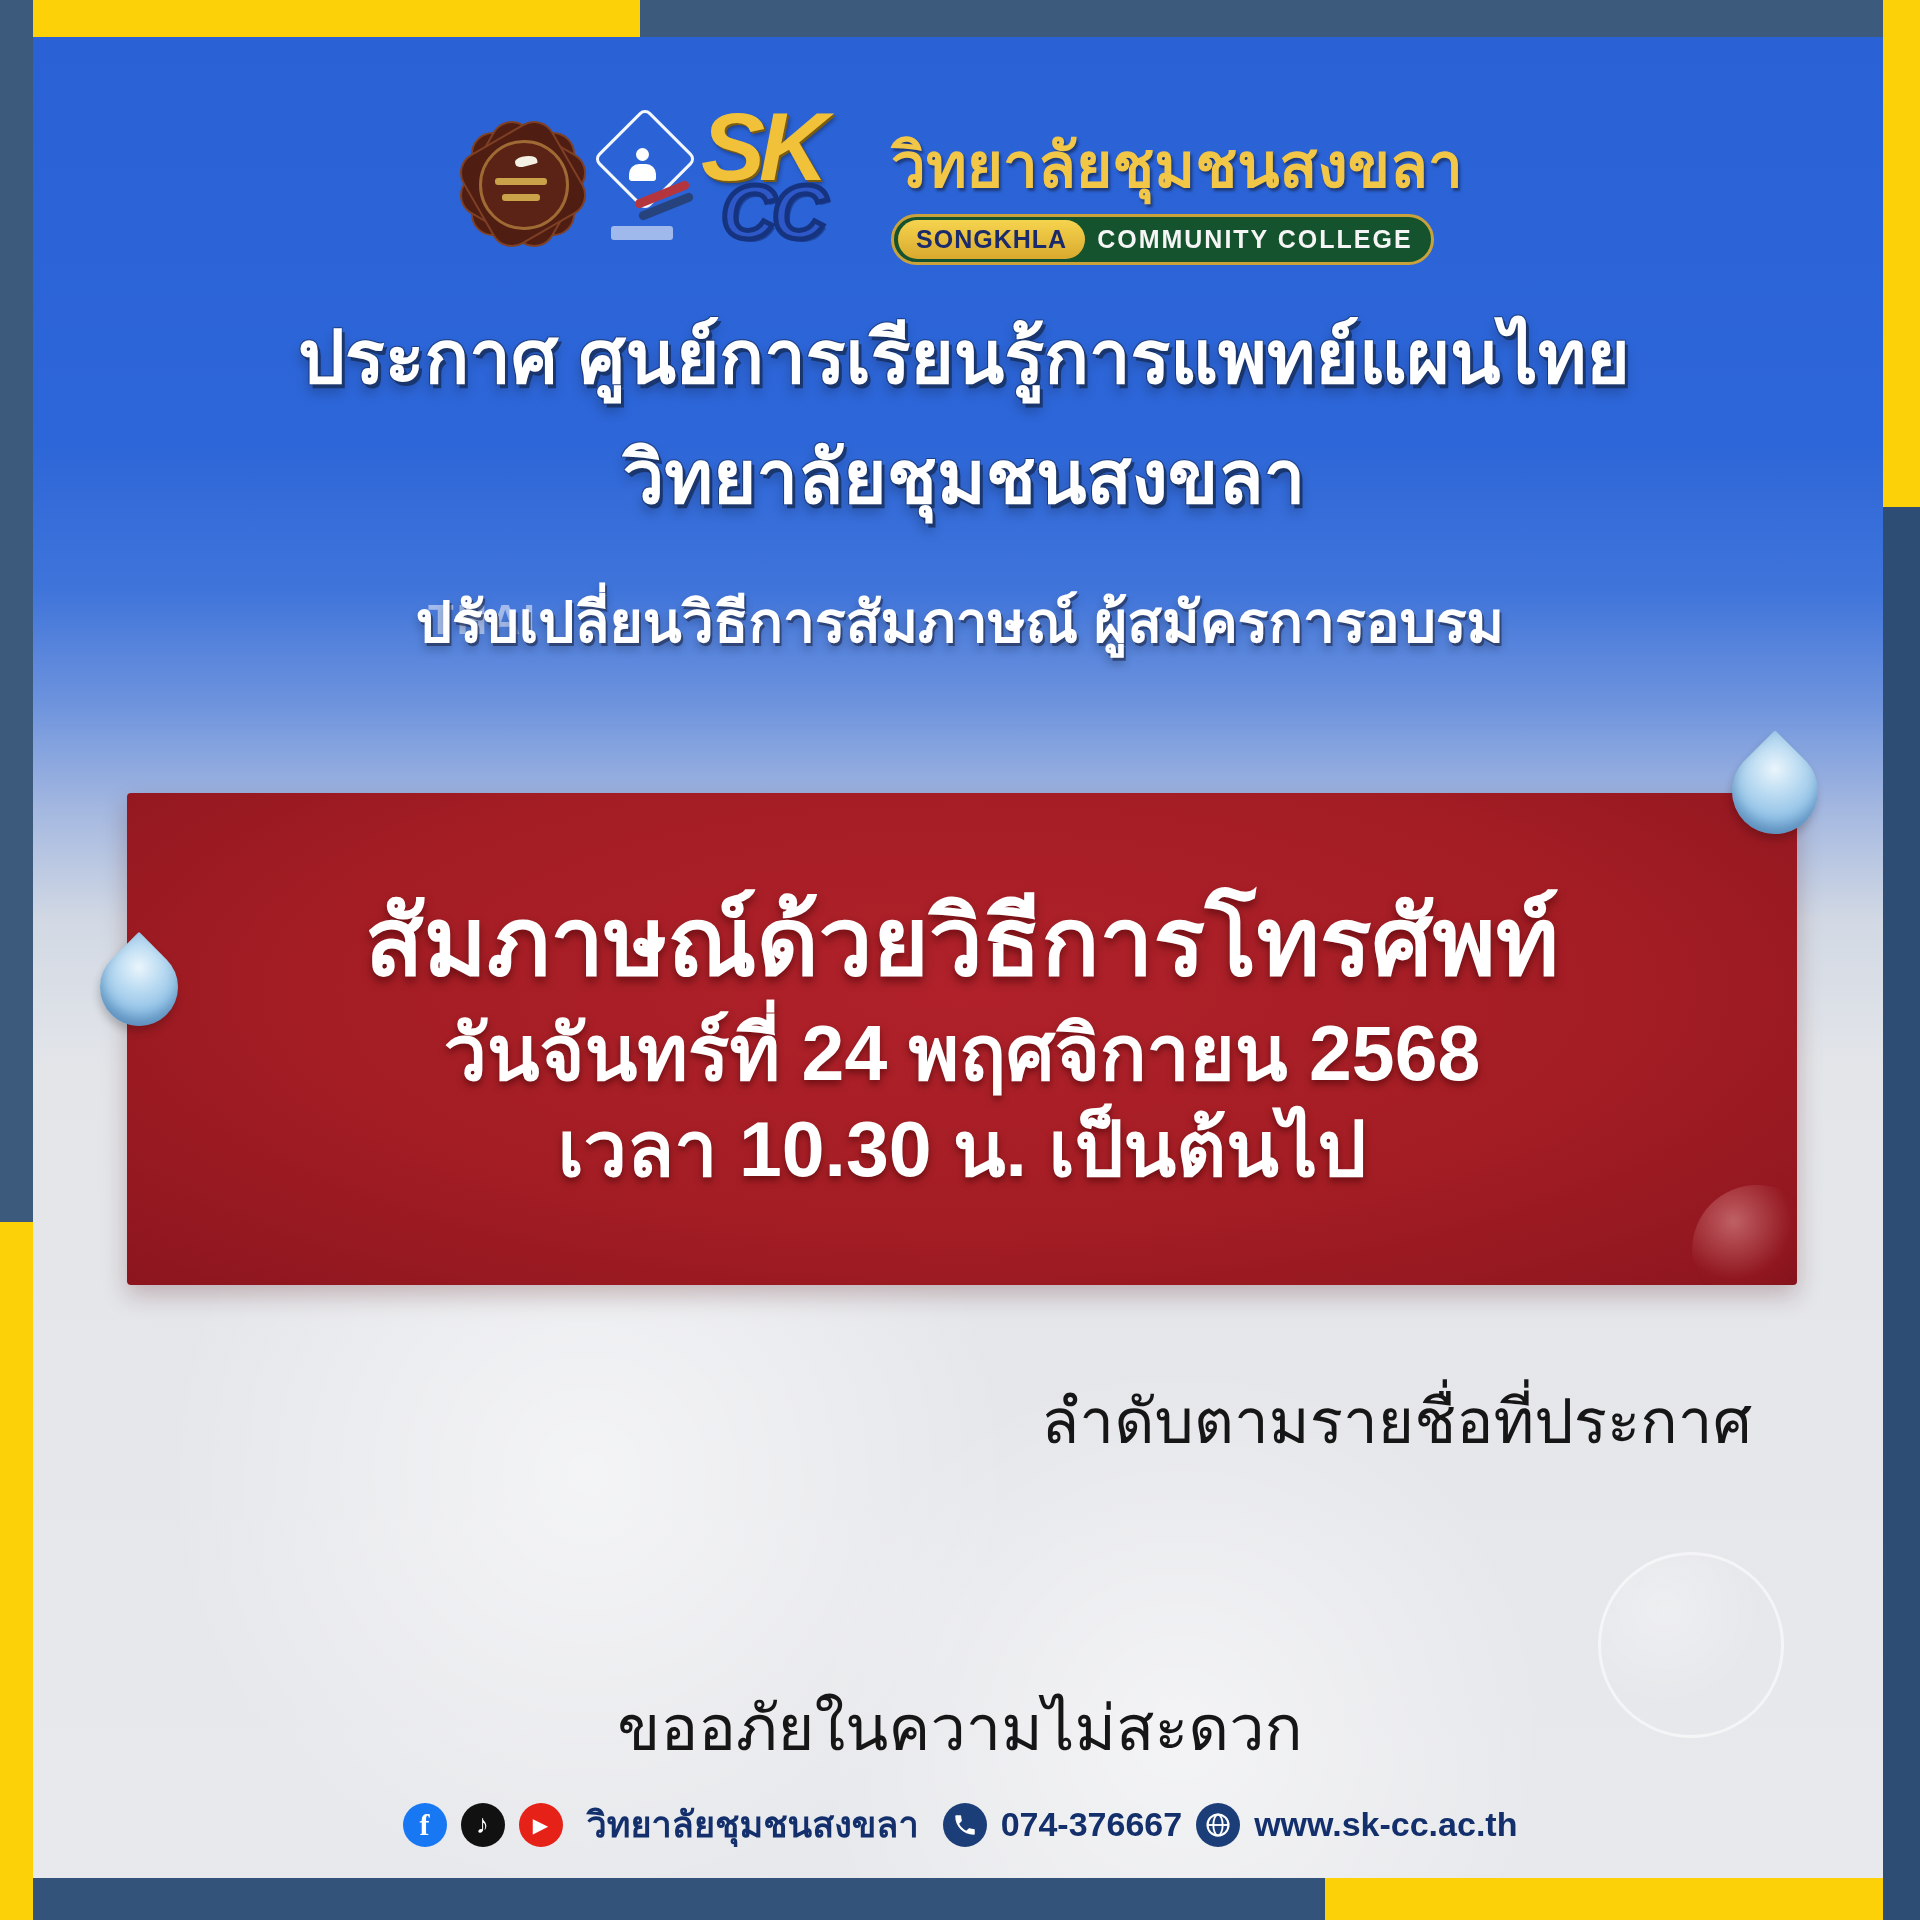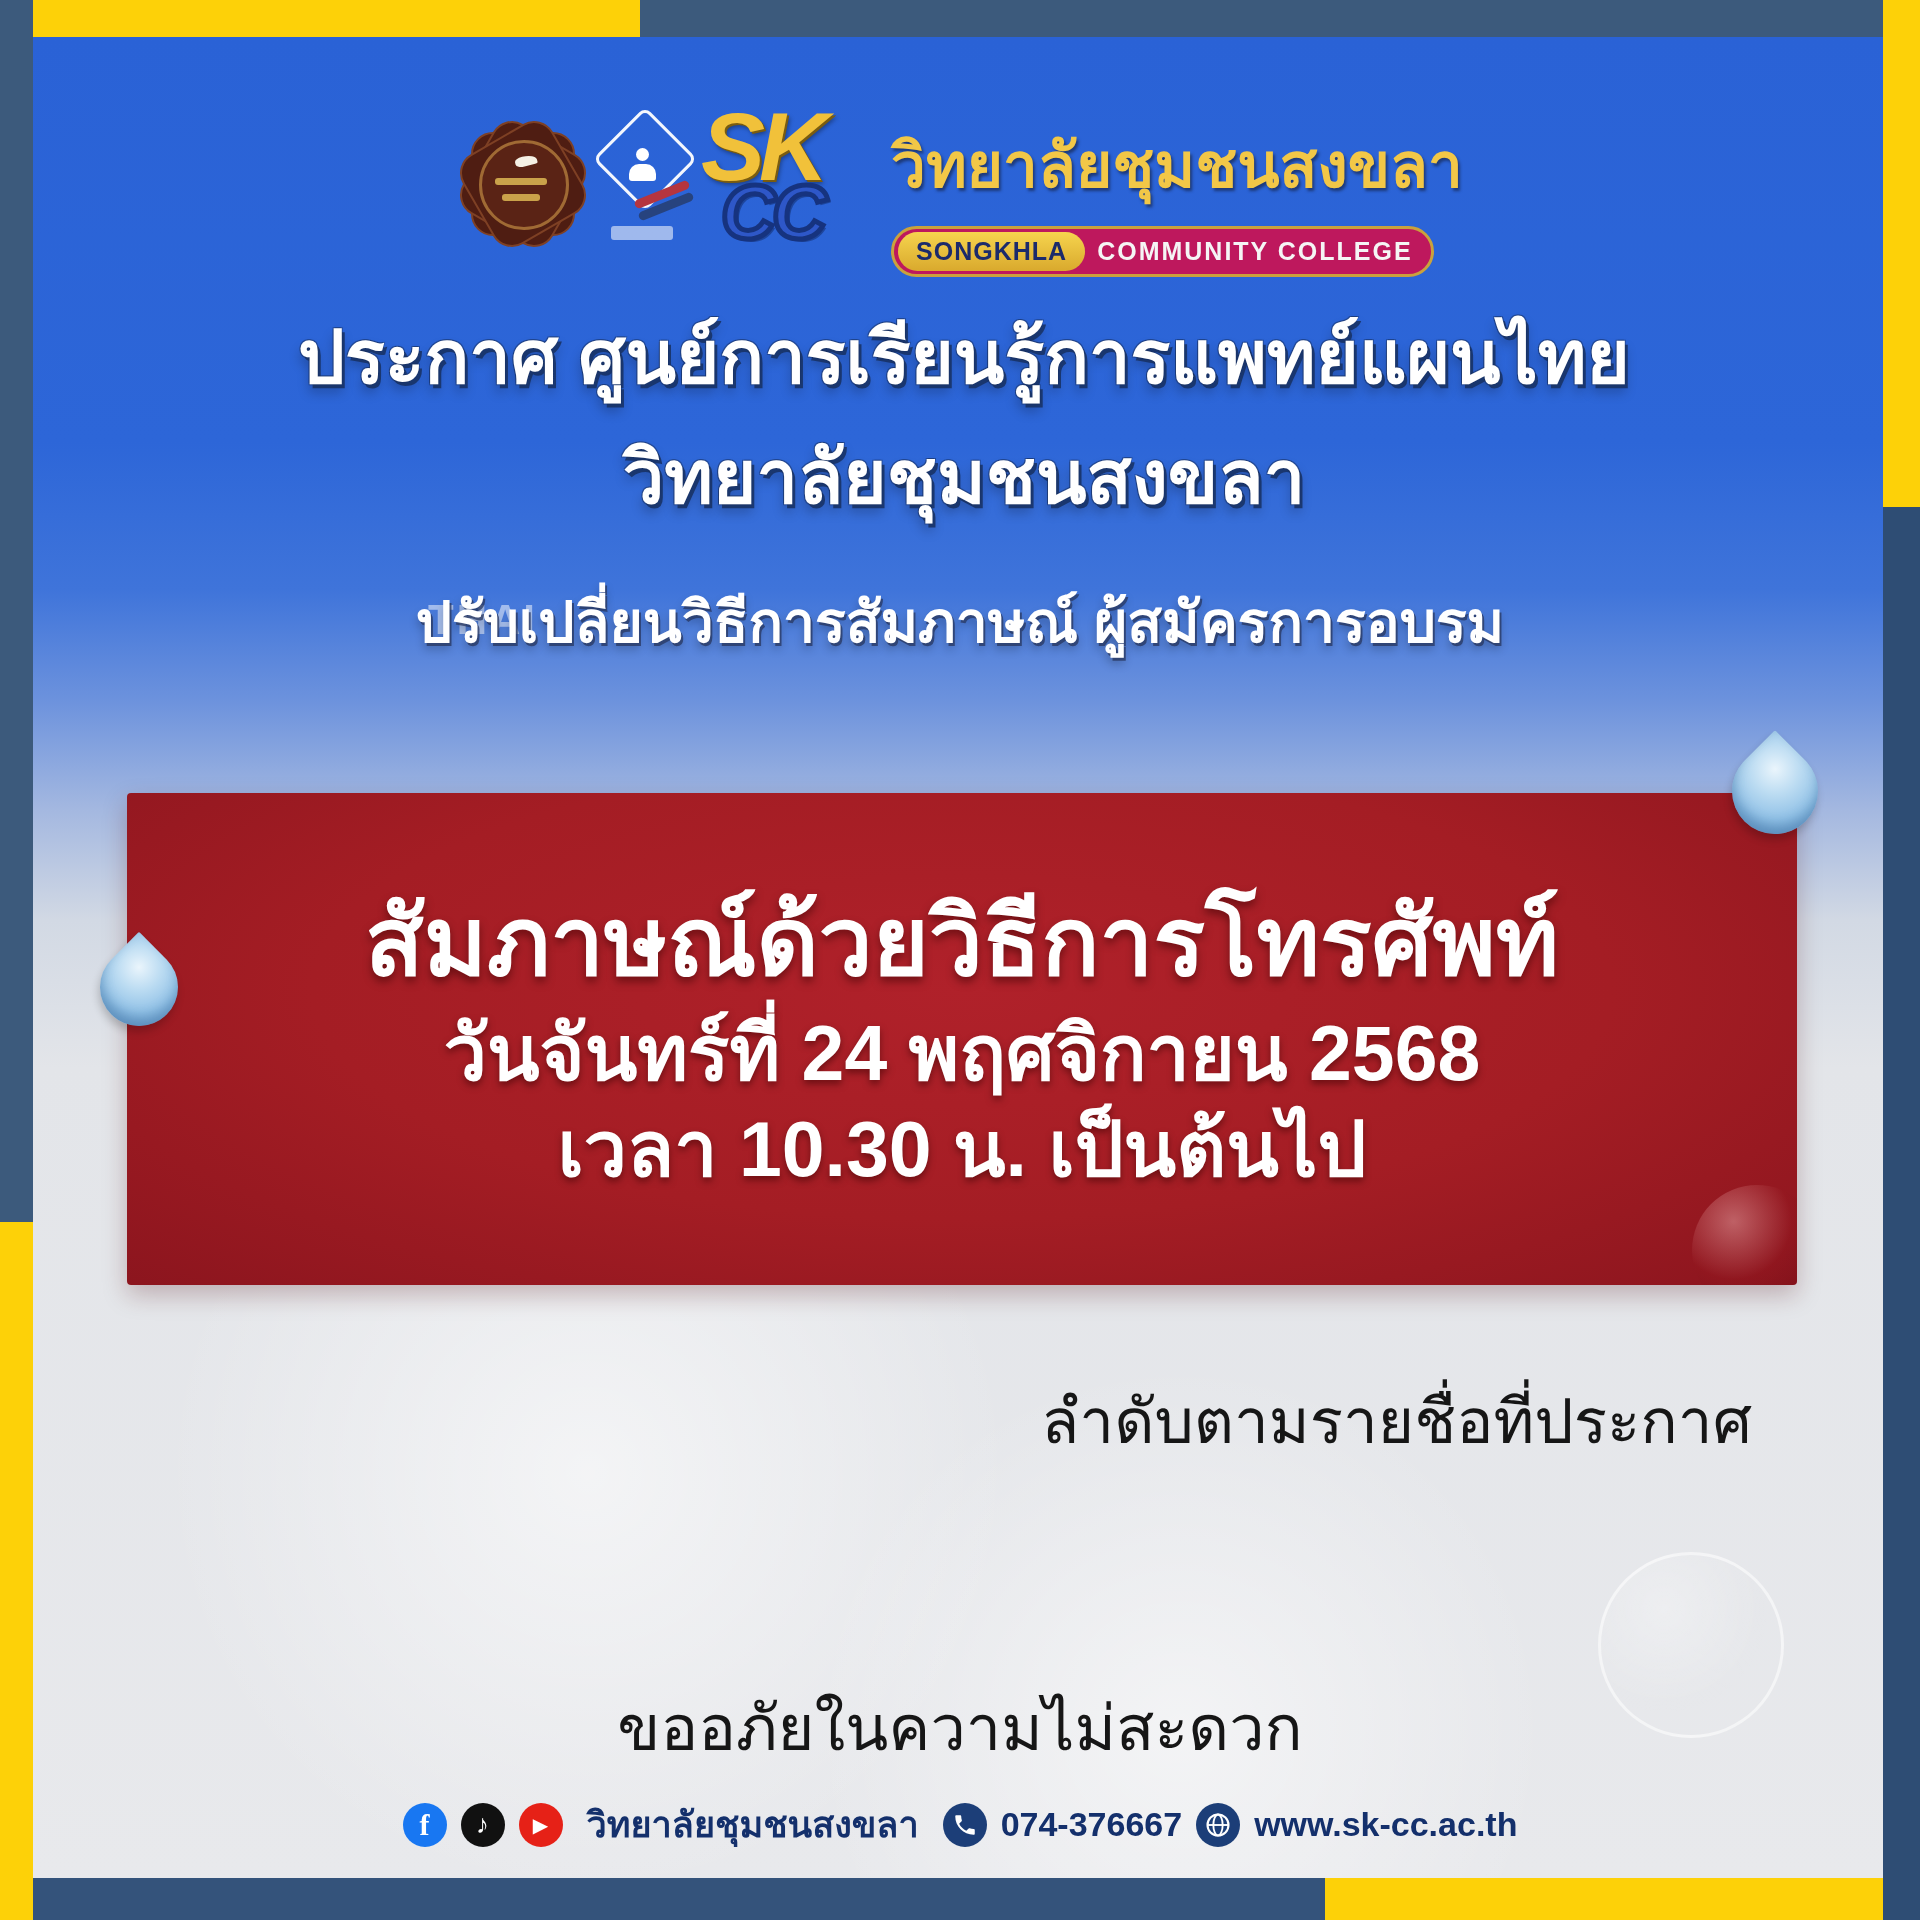--- a/index.html
+++ b/index.html
@@ -72,22 +72,22 @@
   .sk-text { font-size:96px; font-weight:900; font-style:italic; line-height:.9;
     color:#f1c13a; letter-spacing:-6px;
     text-shadow:2px 2px 0 #7a5c10, 3px 4px 4px rgba(0,0,0,.35); }
   .cc-text { font-size:76px; font-weight:900; font-style:italic; line-height:.9;
     color:#2e57c8; -webkit-text-stroke:5px #16337f; letter-spacing:-4px;
     margin:-12px 0 0 20px; text-shadow:3px 3px 0 rgba(10,25,70,.4); }
 
   .college-block { display:flex; flex-direction:column; align-items:flex-start; padding-top:12px; }
   .college-name { font-size:62px; font-weight:800; color:#f2c747;
     text-shadow:2px 3px 3px rgba(20,30,60,.6); }
-  .college-badge { margin-top:12px; display:inline-flex; align-items:center; gap:12px;
-    background:#be185d; border:3px solid #caa23c; border-radius:40px; padding:3px 18px 3px 4px; }
+  .college-badge { display:inline-flex; align-items:center; gap:12px;
+    background:#14532d; border:3px solid #caa23c; border-radius:40px; padding:3px 18px 3px 4px; }
   .badge-primary { background:linear-gradient(#f6d44e,#d9a92d); color:#1b2a6b;
     font-weight:800; font-size:25px; padding:5px 18px; border-radius:30px; letter-spacing:1px; }
   .badge-secondary { color:#f5f5f5; font-weight:700; font-size:25px; letter-spacing:2px; }
 
   
   .title-block { position:absolute; left:4px; top:298px; width:1920px; text-align:center;
     font-size:74px; font-weight:bold; color:#fff; line-height:1.62;
     text-shadow:3px 4px 0 rgba(23,48,96,.85), -1px -1px 0 rgba(23,48,96,.5),
                 1px -1px 0 rgba(23,48,96,.5), -1px 1px 0 rgba(23,48,96,.5),
                 0 8px 12px rgba(0,0,0,.25); }

